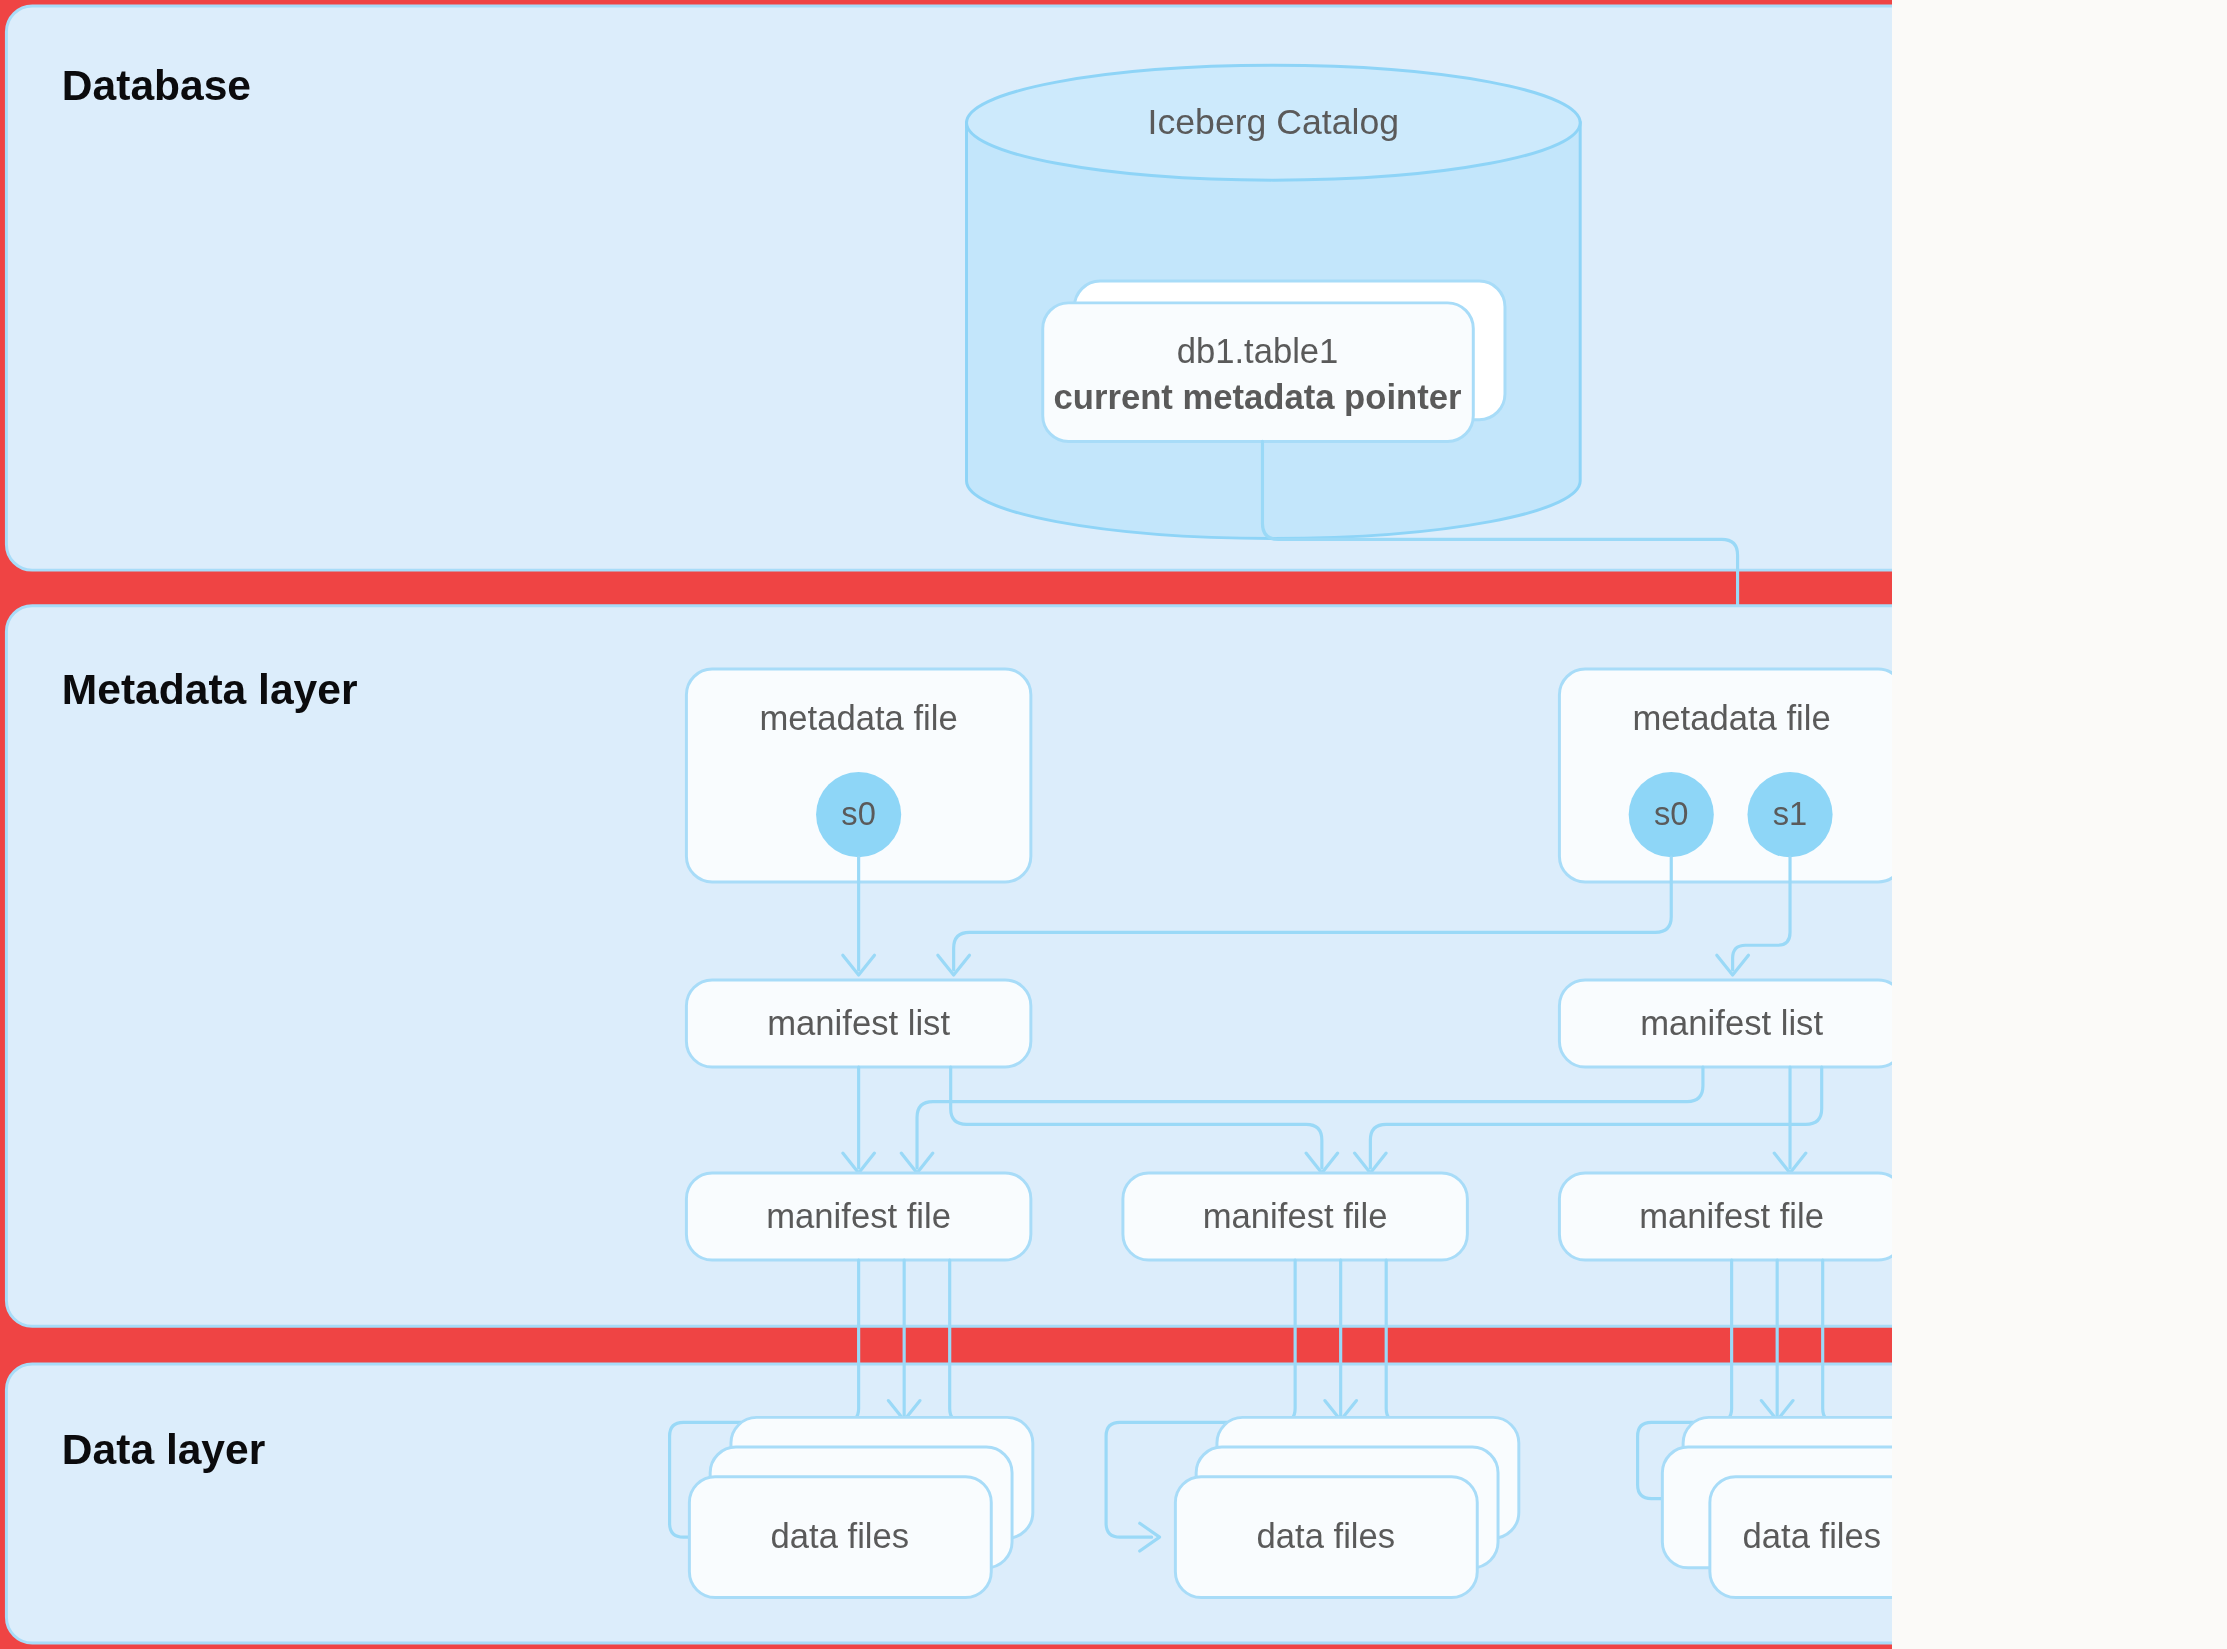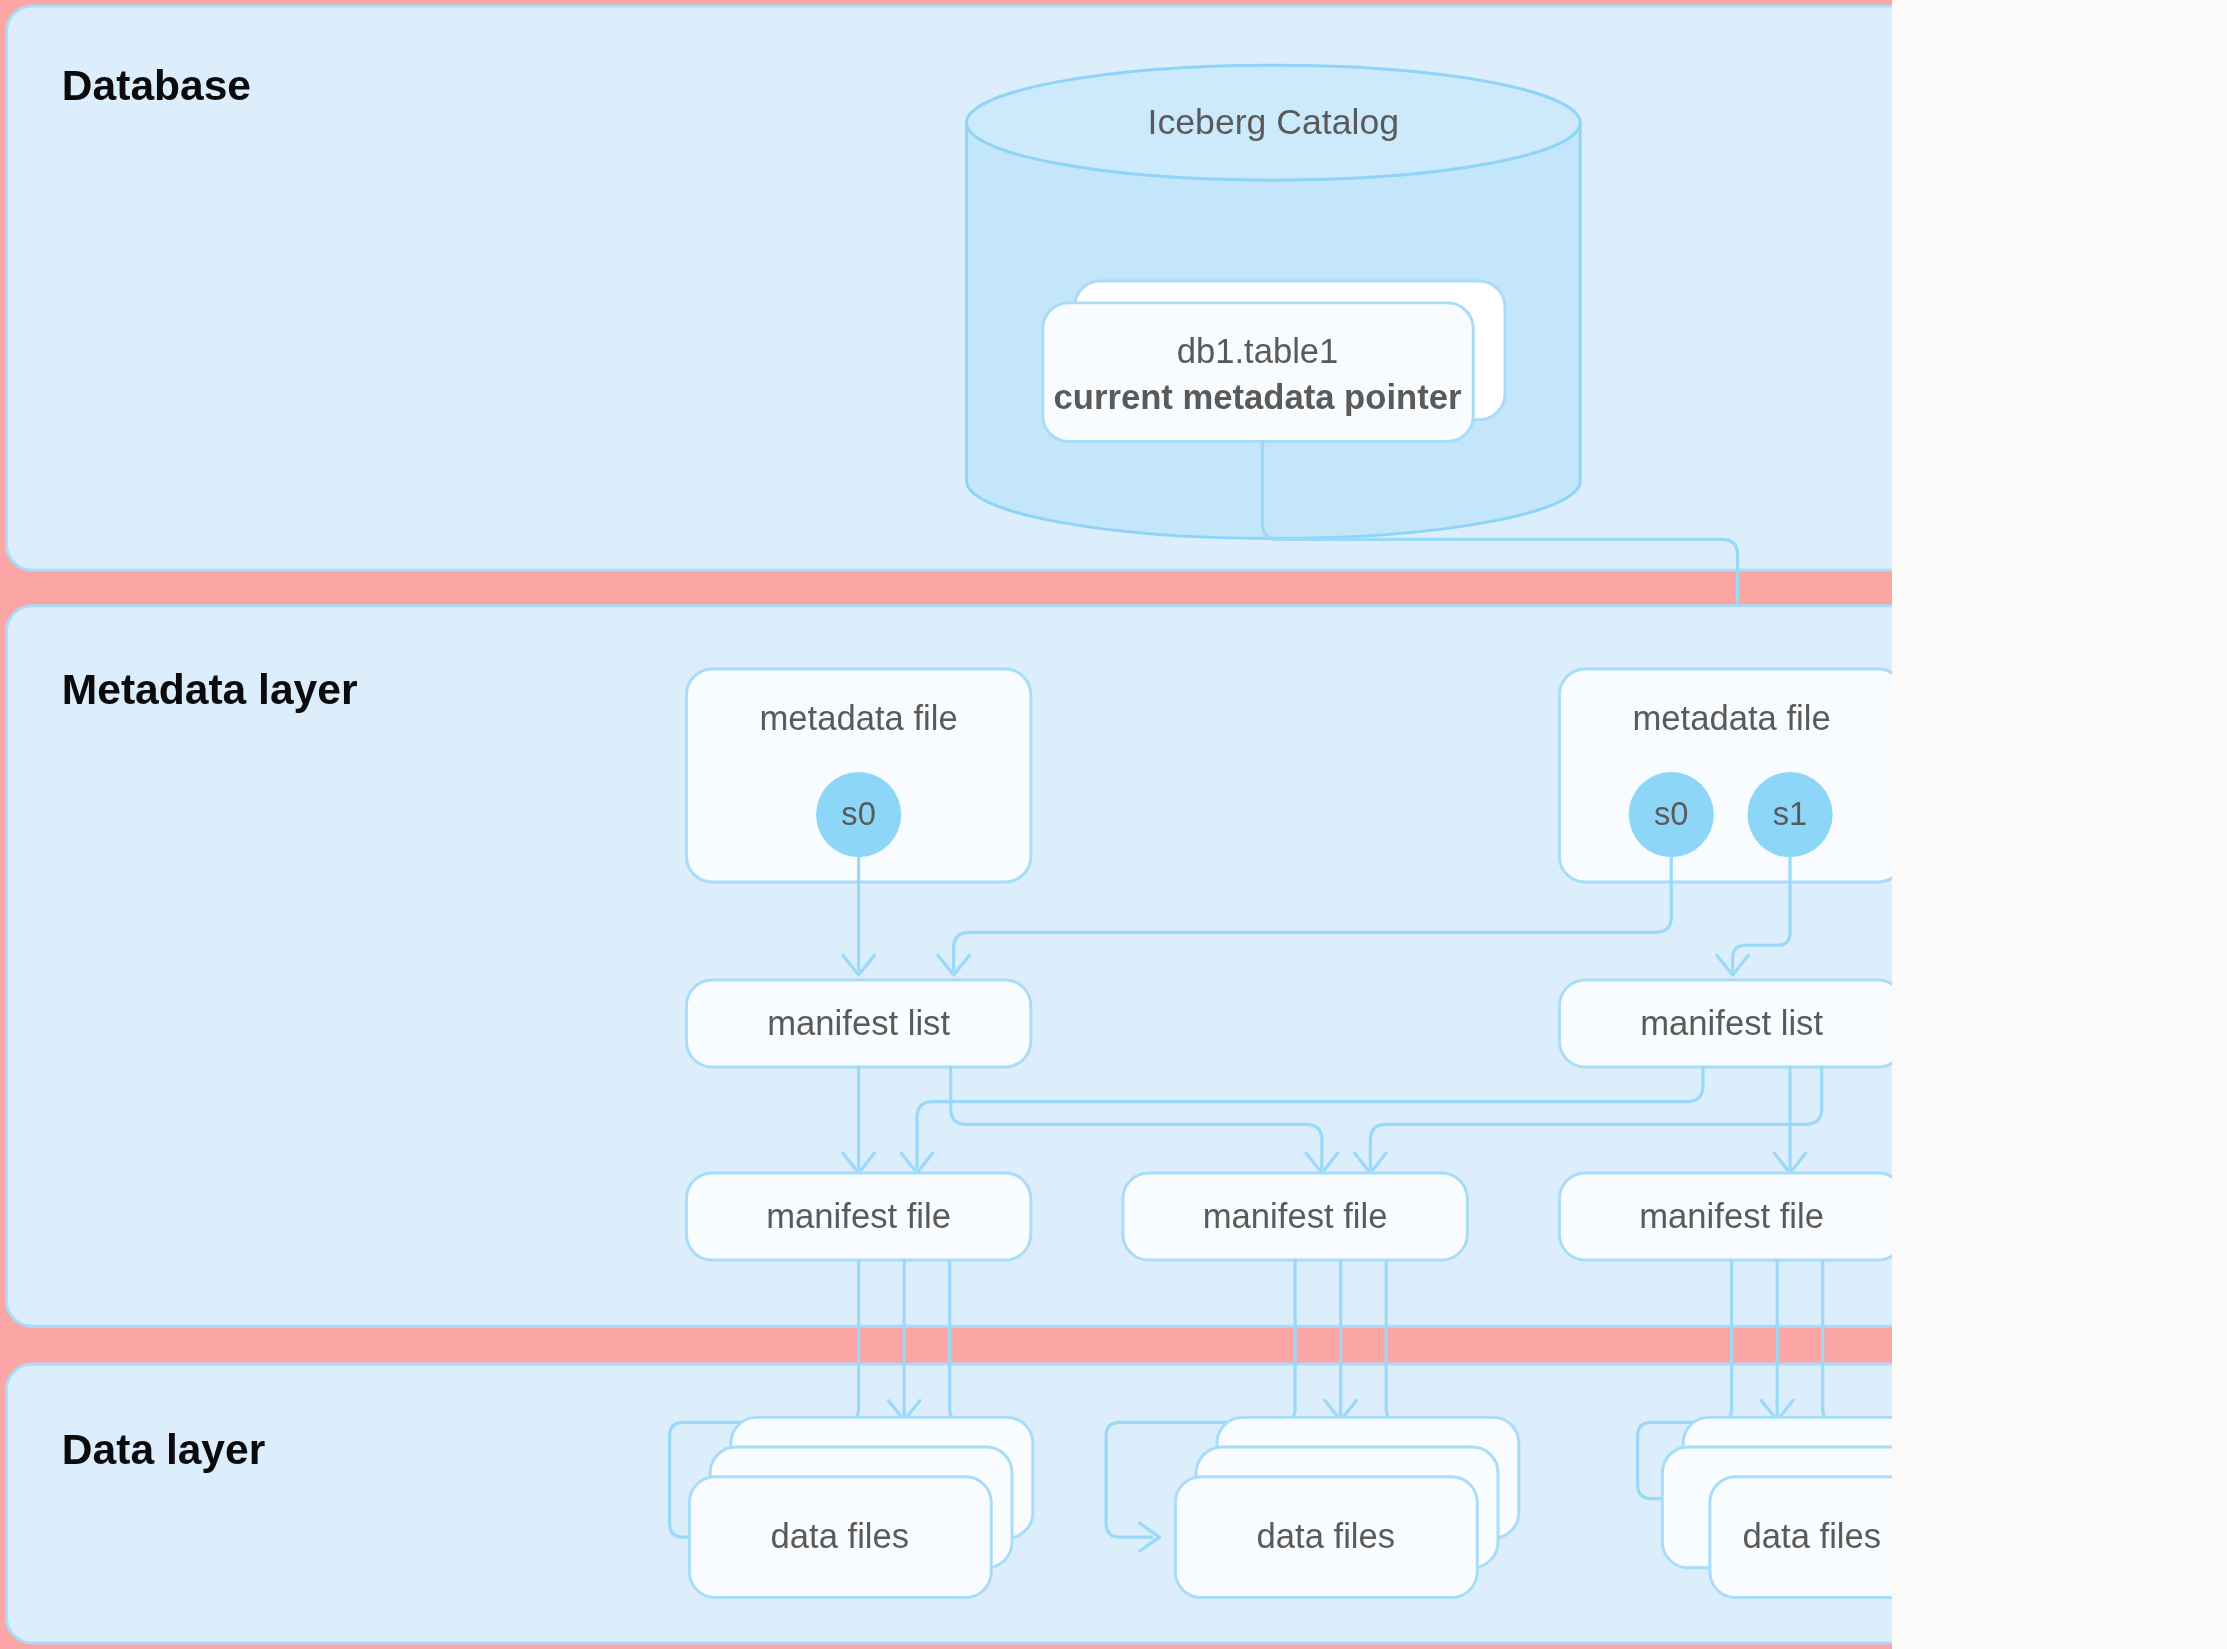--- a/index.html
+++ b/index.html
@@ -7,21 +7,21 @@
     padding: 0;
     background: #fbfaf8;
   }
   body {
     font-family: "Liberation Sans", sans-serif;
   }
   #stage {
     position: relative;
     width: 1892px;
     height: 1649px;
-    background: #fca5a5;
+    background: #ef4444;
     overflow: hidden;
   }
   svg.diagram {
     position: absolute;
     inset: 0;
     width: 2228px;
     height: 1649px;
     display: block;
   }
   .panel-rect {

